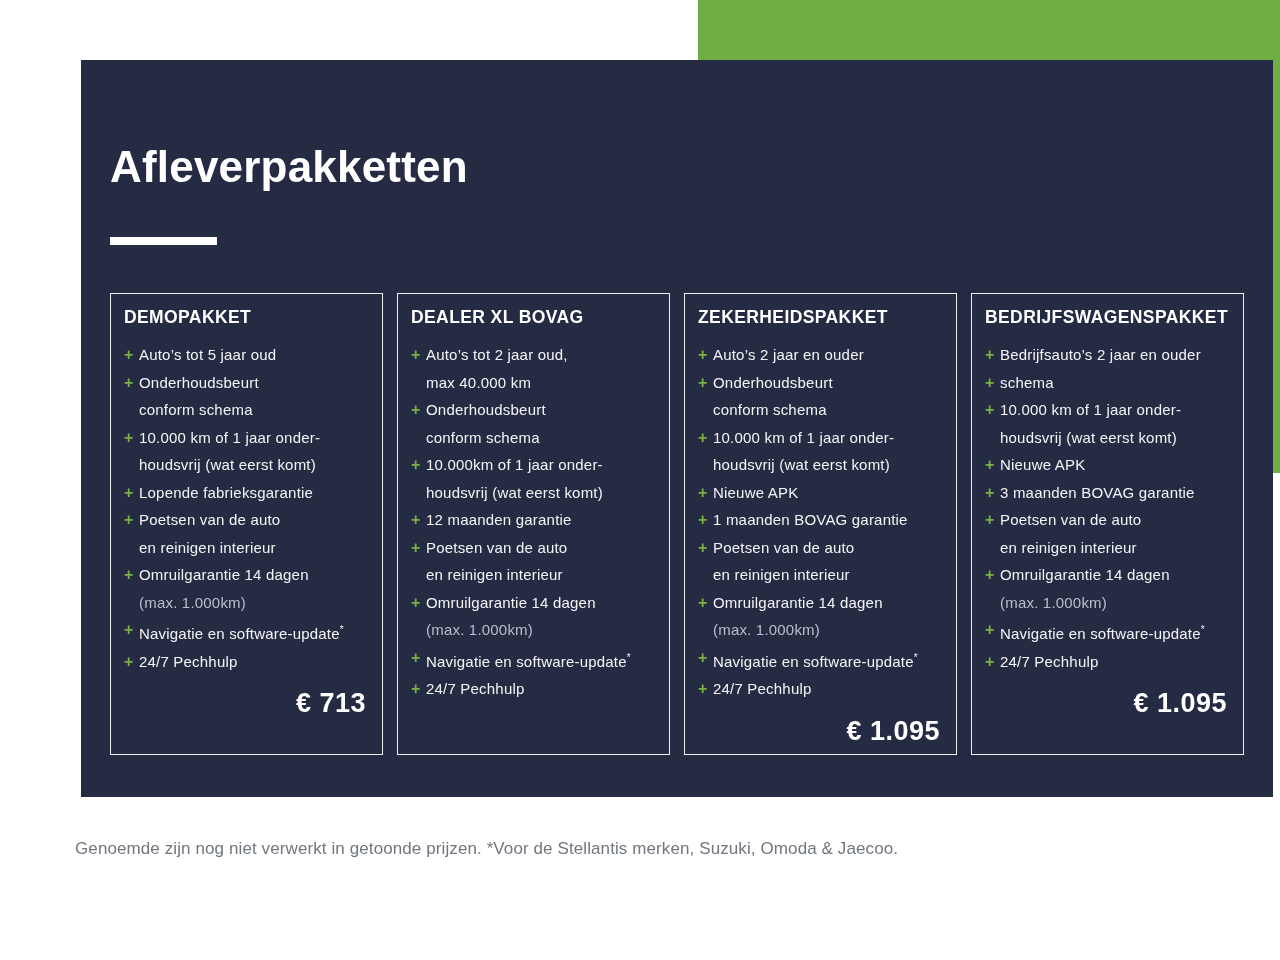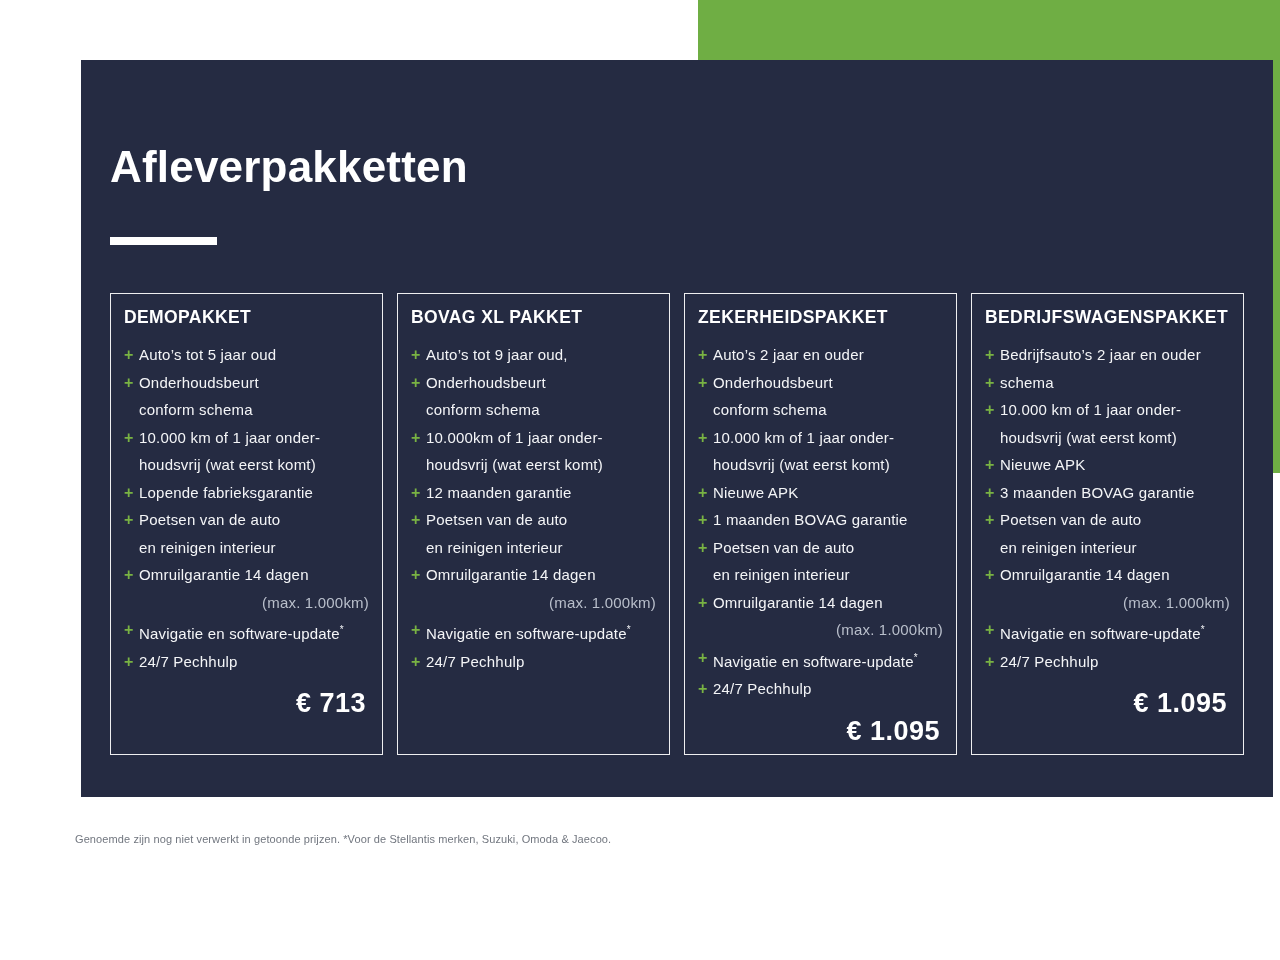--- a/index.html
+++ b/index.html
@@ -66,32 +66,32 @@
     font-size:16px;font-weight:700;
     line-height:27.5px;
   }
   .feature-text{flex:1;}
   .f-line{
     font-size:15px;line-height:27.5px;
     color:var(--txt);
     letter-spacing:0.2px;
     white-space:nowrap;
   }
-  .f-line.muted{color:var(--muted);text-align:right;}
+  .f-line.muted{color:var(--muted);}
   .f-line sup{font-size:10px;}
   .package-price{
     margin-top:13px;
     text-align:right;
     padding-right:3px;
     font-size:27px;font-weight:700;color:#ffffff;
     letter-spacing:0.5px;
   }
   .footnote{
     position:absolute;left:75px;top:822px;
-    font-size:11px;color:var(--foot);
+    font-size:17px;color:var(--foot);
     letter-spacing:0.1px;
   }
 </style>
 </head>
 <body>
 
 <div class="green-block"></div>
 
 <section class="panel">
   <h1 class="page-title">Afleverpakketten</h1>
@@ -149,26 +149,27 @@
           <li class="feature-item">
             <span class="plus">+</span>
             <div class="feature-text">
               <div class="f-line">24/7 Pechhulp</div>
             </div>
           </li>
         </ul>
         <div class="package-price">€ 713</div>
       </section>
       <section class="package-card">
-        <h2 class="card-title">BOVAG XL PAKKET</h2>
+        <h2 class="card-title">DEALER XL BOVAG</h2>
         <ul class="feature-list">
           <li class="feature-item">
             <span class="plus">+</span>
             <div class="feature-text">
-              <div class="f-line">Auto’s tot 9 jaar oud,</div>
+              <div class="f-line">Auto’s tot 2 jaar oud,</div>
+              <div class="f-line">max 40.000 km</div>
             </div>
           </li>
           <li class="feature-item">
             <span class="plus">+</span>
             <div class="feature-text">
               <div class="f-line">Onderhoudsbeurt</div>
               <div class="f-line">conform schema</div>
             </div>
           </li>
           <li class="feature-item">

